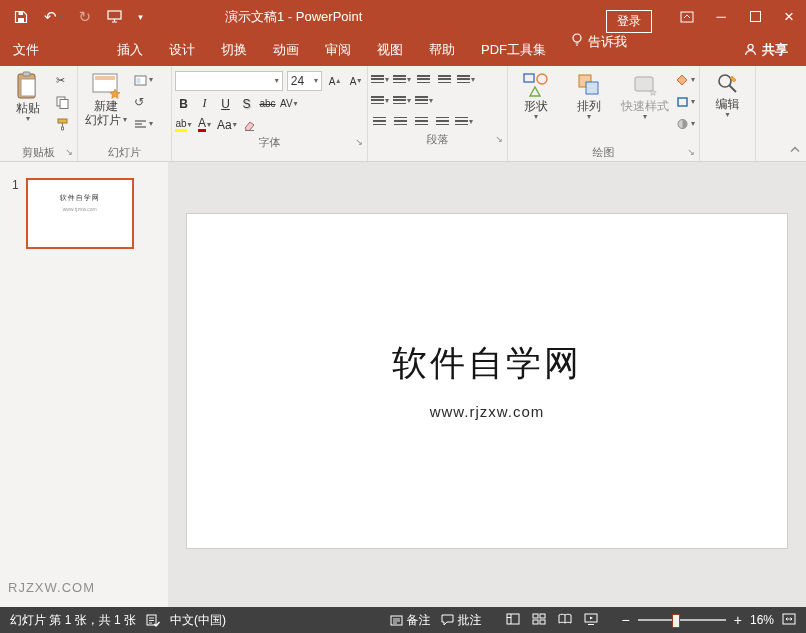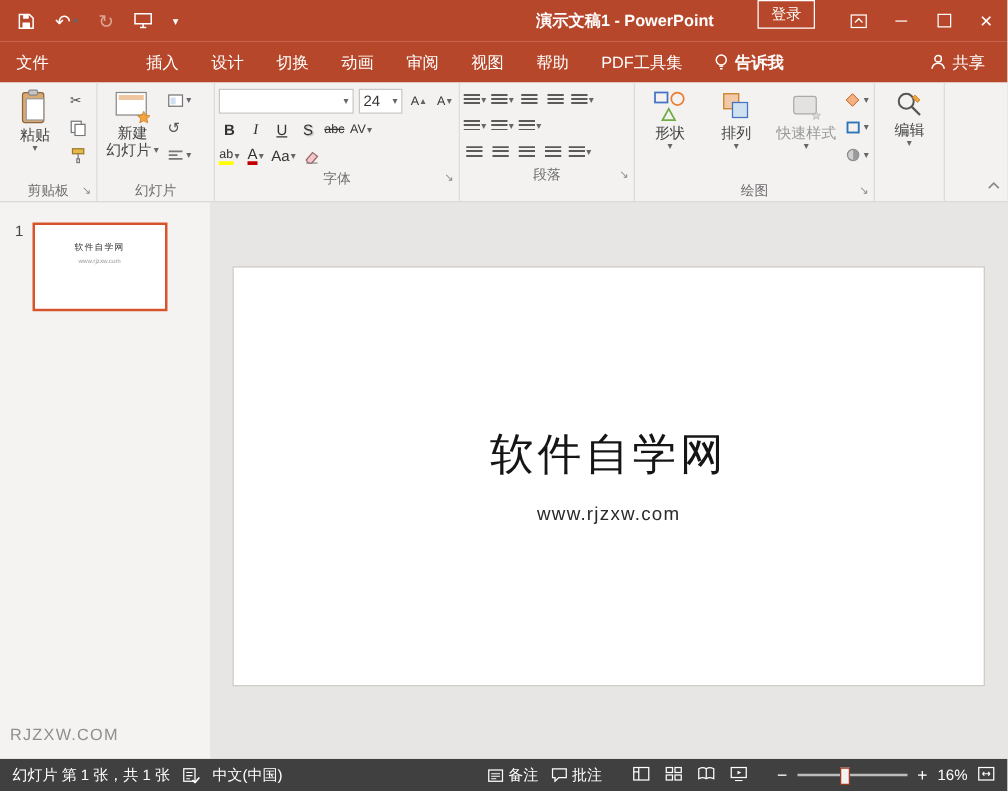--- a/index.html
+++ b/index.html
@@ -4,33 +4,33 @@
 <style>
   html,body{margin:0;padding:0;width:806px;height:633px;overflow:hidden;
     font-family:"Liberation Sans","DejaVu Sans",sans-serif;background:#e8e6e4;}
   .app{width:806px;height:633px;display:flex;flex-direction:column;}
 
   
   .titlebar{height:33px;background:#b7472a;display:flex;align-items:center;color:#fff;font-size:13px;flex:0 0 auto;}
   .qat{display:flex;align-items:center;gap:16px;padding-left:14px;width:225px;box-sizing:border-box;}
   .tb-icon{display:inline-flex;align-items:center;gap:2px;color:#fff;cursor:default;}
   .dim{opacity:.5;}
-  .win-title{flex:1;text-align:right;white-space:nowrap;font-weight:bold;}
-  .tb-right{width:235px;display:flex;align-items:flex-start;justify-content:flex-end;gap:0;box-sizing:border-box;}
+  .win-title{flex:1;text-align:left;white-space:nowrap;}
+  .tb-right{width:235px;display:flex;align-items:flex-end;justify-content:flex-end;gap:0;box-sizing:border-box;}
   .signin{border:1px solid #fff;padding:2px 10px;margin-right:18px;font-size:12px;}
   .winbtn{width:34px;height:33px;display:flex;align-items:center;justify-content:center;font-size:13px;}
   .maxbox{width:9px;height:9px;border:1px solid #fff;display:inline-block;}
   .closebtn{font-size:17px;}
 
   
   .tabrow{height:33px;background:#b7472a;display:flex;align-items:stretch;color:#fff;font-size:13px;flex:0 0 auto;}
   .tab{padding:0 13px;display:flex;align-items:center;white-space:nowrap;}
   .tab.active{background:#f3f2f1;color:#b7472a;margin-top:40px;}
-  .tellme{display:flex;align-items:center;gap:5px;padding:0 12px;font-weight:bold;}
-  .share{margin-left:auto;display:flex;align-items:center;gap:5px;padding:0 18px;}
+  .tellme{display:flex;align-items:flex-start;gap:5px;padding:0 12px;}
+  .share{margin-left:auto;display:flex;align-items:center;gap:5px;padding:0 18px;font-weight:bold;}
 
   
   .ribbon{height:95px;background:#f3f2f1;border-bottom:1px solid #d5d2cf;display:flex;position:relative;flex:0 0 auto;color:#444;}
   .group{display:flex;flex-direction:column;border-right:1px solid #dedbd8;padding:2px 3px 0 3px;box-sizing:border-box;}
   .g-body{flex:1;display:flex;align-items:flex-start;gap:3px;}
   .g-label{height:18px;font-size:11px;color:#6e6e6e;display:flex;align-items:center;justify-content:center;position:relative;}
   .launcher{position:absolute;right:1px;bottom:4px;font-size:9px;color:#8a8a8a;line-height:1;}
   .bigbtn{width:50px;display:flex;flex-direction:column;align-items:center;font-size:12px;color:#444;padding-top:3px;}
   .bigbtn .lbl{line-height:14px;text-align:center;white-space:nowrap;}
   .arrow{font-size:8px;color:#666;line-height:8px;}

